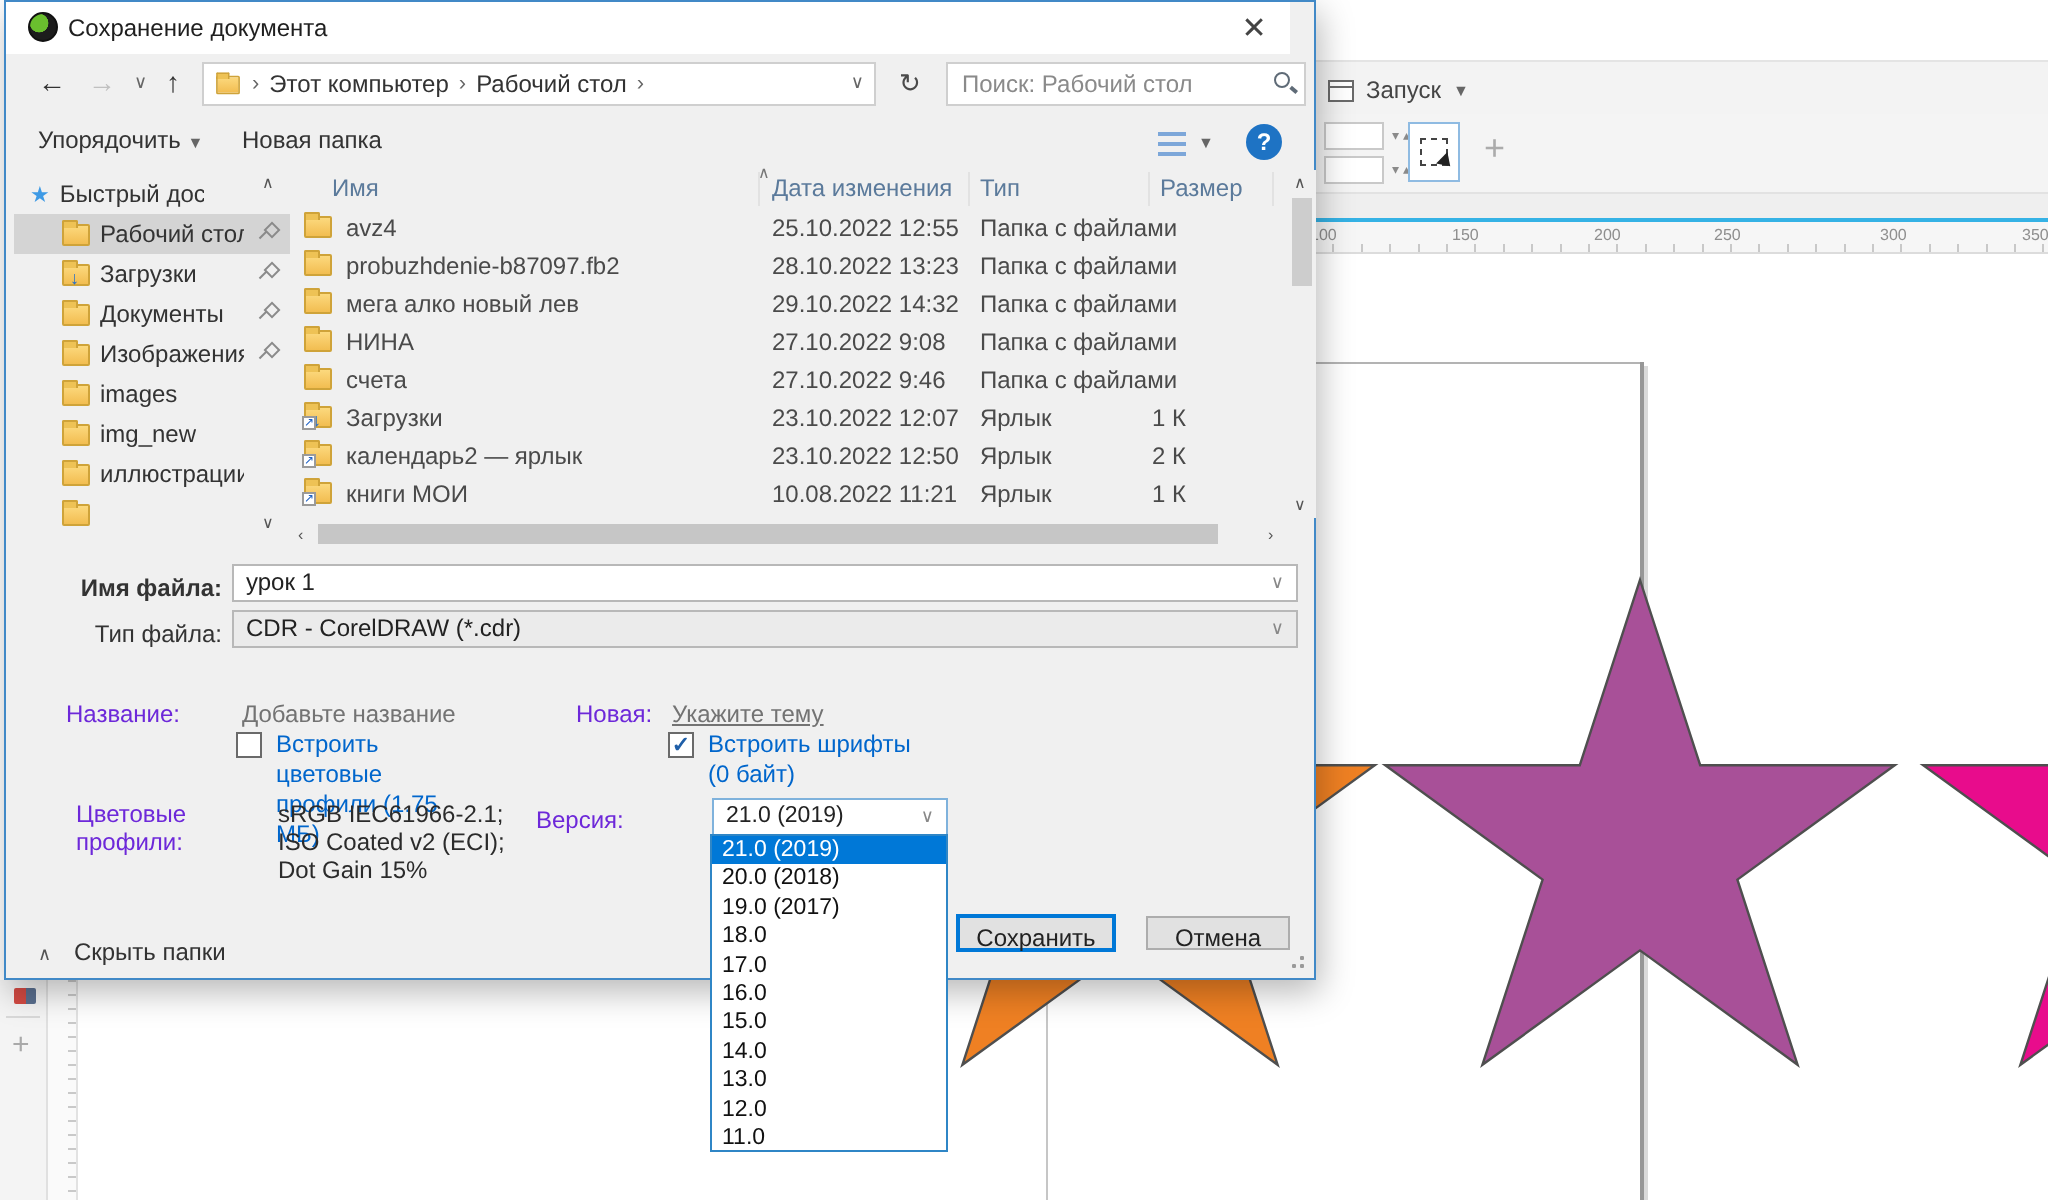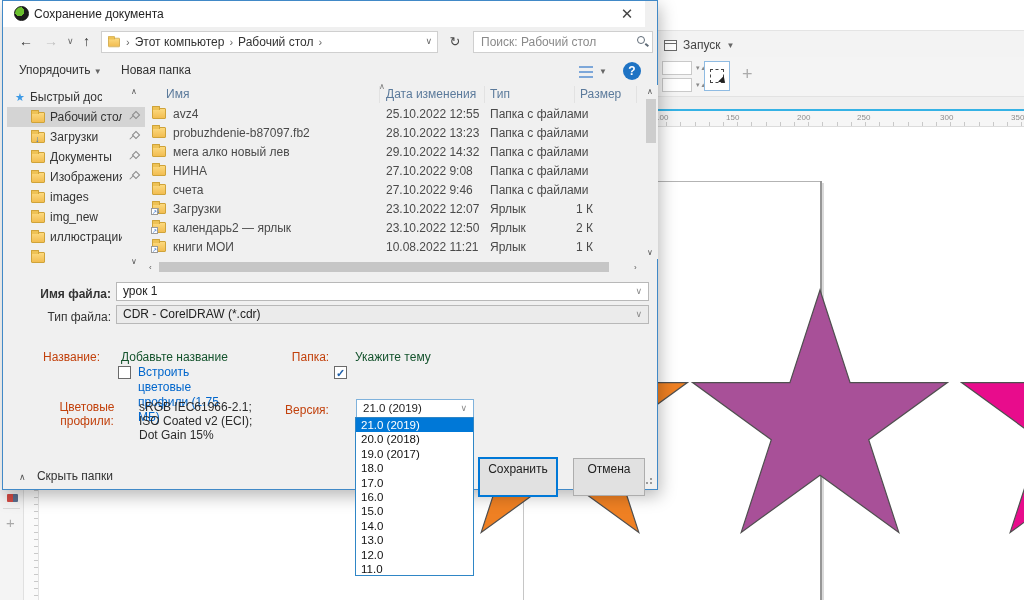--- a/index.html
+++ b/index.html
@@ -99,31 +99,31 @@
   .c-type { position:absolute; left:344px; top:2px; }
   .c-size { position:absolute; left:430px; top:2px; width:49px; text-align:left; }
   .vscroll { position:absolute; left:641px; top:84px; width:14px; height:174px; background:#f0f0f0; }
   .vscroll .thumb { position:absolute; left:2px; top:14px; width:10px; height:44px; background:#cdcdcd; }
   .scroll-arr { position:absolute; font-size:8px; color:#555; left:3px; }
   .hscroll { position:absolute; left:143px; top:259px; width:497px; height:14px; background:#f0f0f0; }
   .hscroll .thumb { position:absolute; left:13px; top:2px; width:450px; height:10px; background:#c6c6c6; }
 
   
   .flabel { position:absolute; text-align:right; color:#333; }
-  .glabel { position:absolute; text-align:center; color:#c2410c; }
+  .glabel { position:absolute; text-align:left; color:#6d28d9; }
   .combo { position:absolute; height:19px; background:#fff; border:1px solid #b8b8b8; line-height:17px; padding-left:6px; color:#222; }
   .combo .chev { position:absolute; right:6px; top:0; color:#888; font-size:9px; }
-  .link { color:#14532d; }
+  .link { color:#737373; }
   .cbox { position:absolute; width:13px; height:13px; background:#fff; border:1px solid #6a6a6a; font-size:11px; line-height:12px; text-align:center; color:#1f5fa8; font-weight:bold; }
   .cblabel { position:absolute; color:#0066cc; line-height:15px; }
   .version-list { position:absolute; left:352px; top:416px; width:119px; height:159px; background:#fff;
     border:1px solid #2f86c6; z-index:40; font-size:11.5px; }
   .vitem { height:14.4px; line-height:14.4px; padding-left:5px; color:#111; }
   .vitem.sel { background:#0078d7; color:#fff; }
-  .btn { position:absolute; height:38px; background:#e1e1e1; border:1px solid #adadad; text-align:center; line-height:21px; color:#222; }
+  .btn { position:absolute; height:17px; background:#e1e1e1; border:1px solid #adadad; text-align:center; line-height:21px; color:#222; }
   .btn.primary { border:1px solid #0078d7; box-shadow:0 0 0 1px #0078d7; }
   .hide-folders { position:absolute; left:16px; top:468px; color:#333; }
   .grip { position:absolute; right:4px; bottom:4px; width:8px; height:8px;
     background:radial-gradient(circle at 2px 6px,#9a9a9a 1px,transparent 1.2px),
                radial-gradient(circle at 6px 6px,#9a9a9a 1px,transparent 1.2px),
                radial-gradient(circle at 6px 2px,#9a9a9a 1px,transparent 1.2px); }
 </style>
 </head>
 <body>
 
@@ -353,26 +353,27 @@
   <div class="combo" style="left:113px; top:281px; right:8px;">
     <span>урок 1</span><span class="chev">∨</span>
   </div>
   <div class="flabel" style="left:30px; top:309px; width:78px;">Тип файла:</div>
   <div class="combo" style="left:113px; top:304px; right:8px; background:#ebebeb;">
     <span>CDR - CorelDRAW (*.cdr)</span><span class="chev">∨</span>
   </div>
 
   <div class="glabel" style="left:30px; top:349px; width:77px;">Название:</div>
   <span class="link abs" style="left:118px; top:349px;">Добавьте название</span>
-  <div class="glabel" style="left:285px; top:349px; width:45px;">Папка:</div>
-  <span class="link abs" style="left:352px; top:349px;">Укажите тему</span>
+  <div class="glabel" style="left:285px; top:349px; width:45px;">Новая:</div>
+  <span class="link abs" style="left:333px; top:349px;text-decoration:underline;">Укажите тему</span>
 
   <span class="cbox" style="left:115px; top:365px;" id="cb-profiles"></span>
   <div class="cblabel" style="left:135px; top:364px; width:102px;">Встроить цветовые профили (1.75 МБ)</div>
   <span class="cbox" style="left:331px; top:365px;" id="cb-fonts">✓</span>
+  <div class="cblabel" style="left:351px; top:364px; width:110px;">Встроить шрифты (0 байт)</div>
 
   <div class="glabel" style="left:35px; top:399px; width:98px; line-height:14px;">Цветовые профили:</div>
   <div class="abs" style="left:136px; top:399px; width:126px; line-height:14px; color:#2b2b2b;">sRGB IEC61966-2.1; ISO Coated v2 (ECI); Dot Gain 15%</div>
 
   <div class="glabel" style="left:265px; top:402px; width:78px;">Версия:</div>
   <div class="combo" style="left:353px; top:398px; width:118px; border-color:#7fb2dc; font-size:11.5px;">
     <span>21.0 (2019)</span><span class="chev">∨</span>
   </div>
   <div class="version-list" id="version-list">
       <div class="vitem sel">21.0 (2019)</div>

